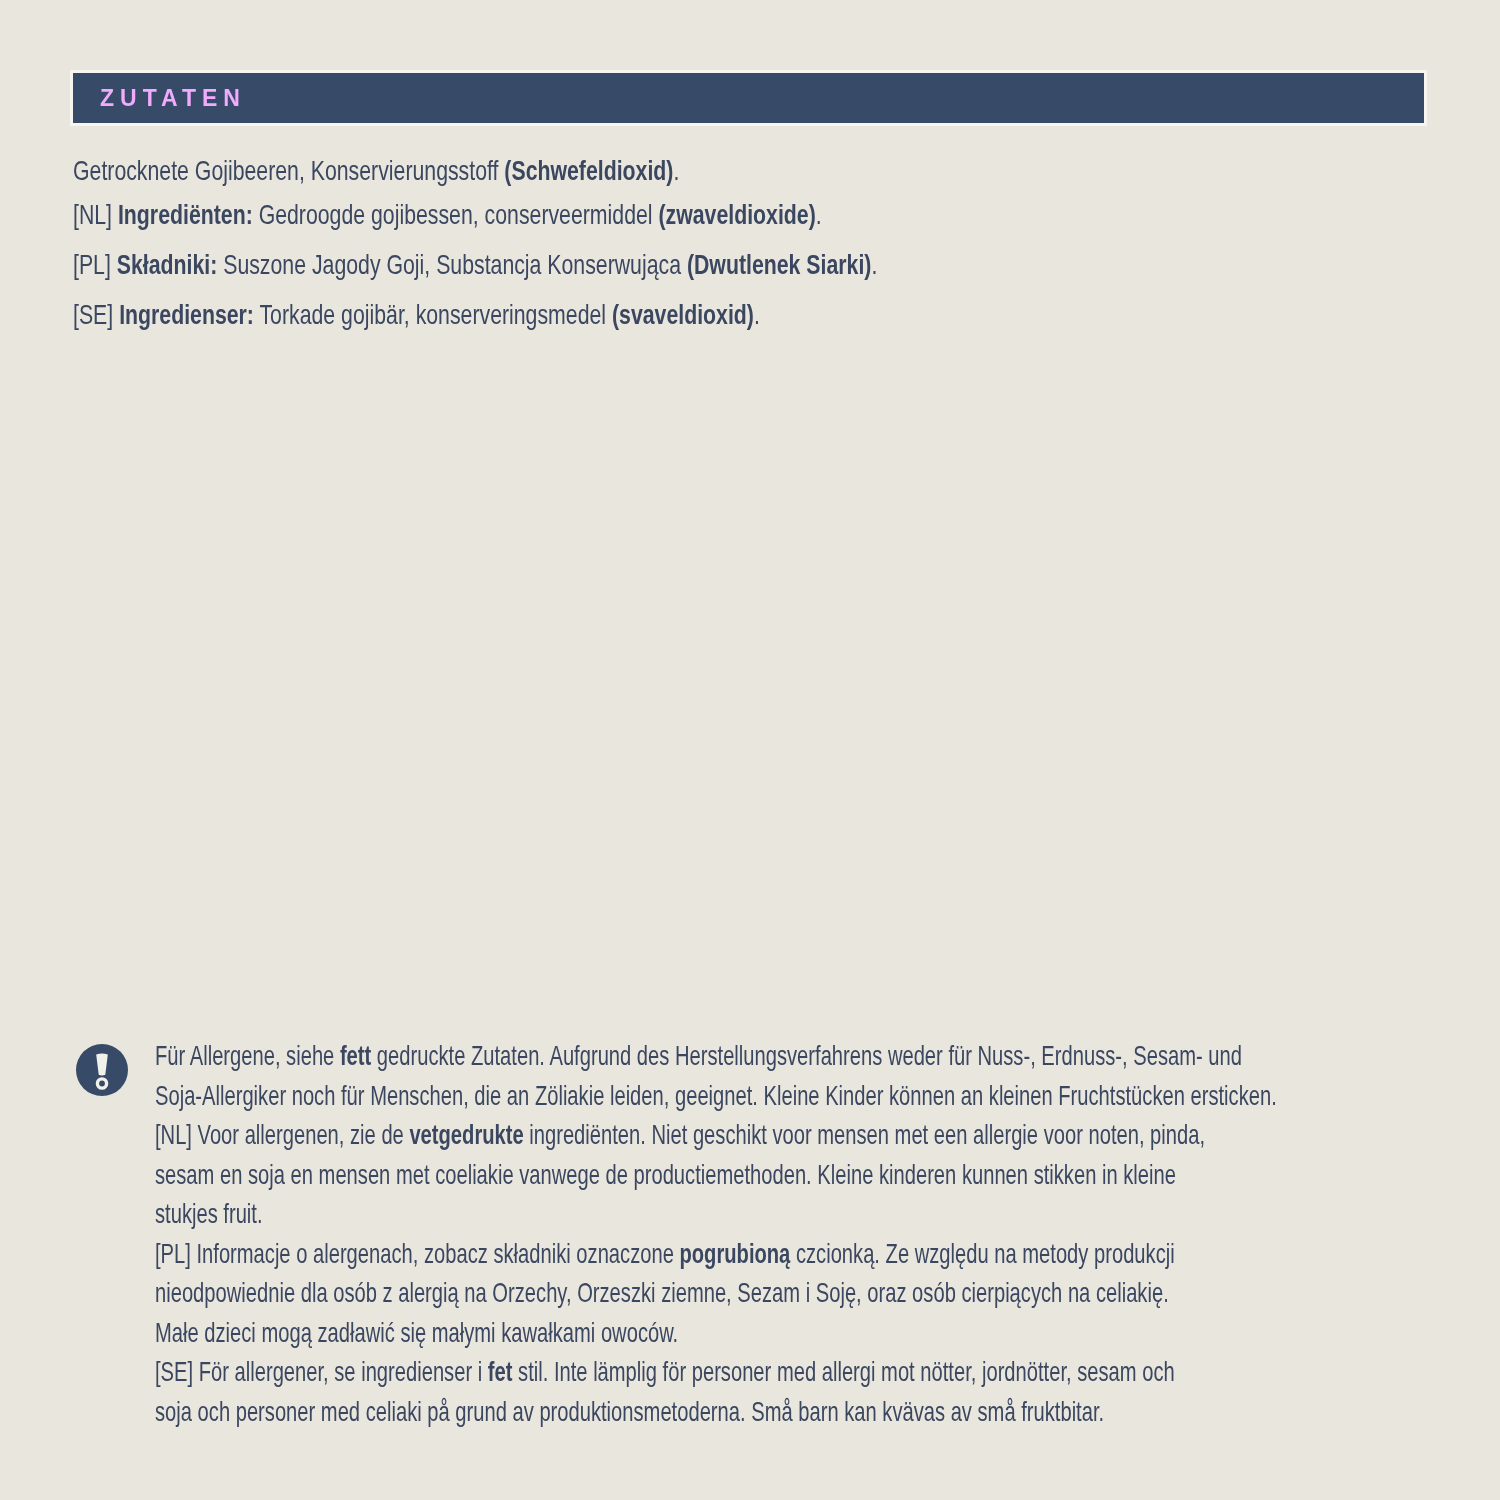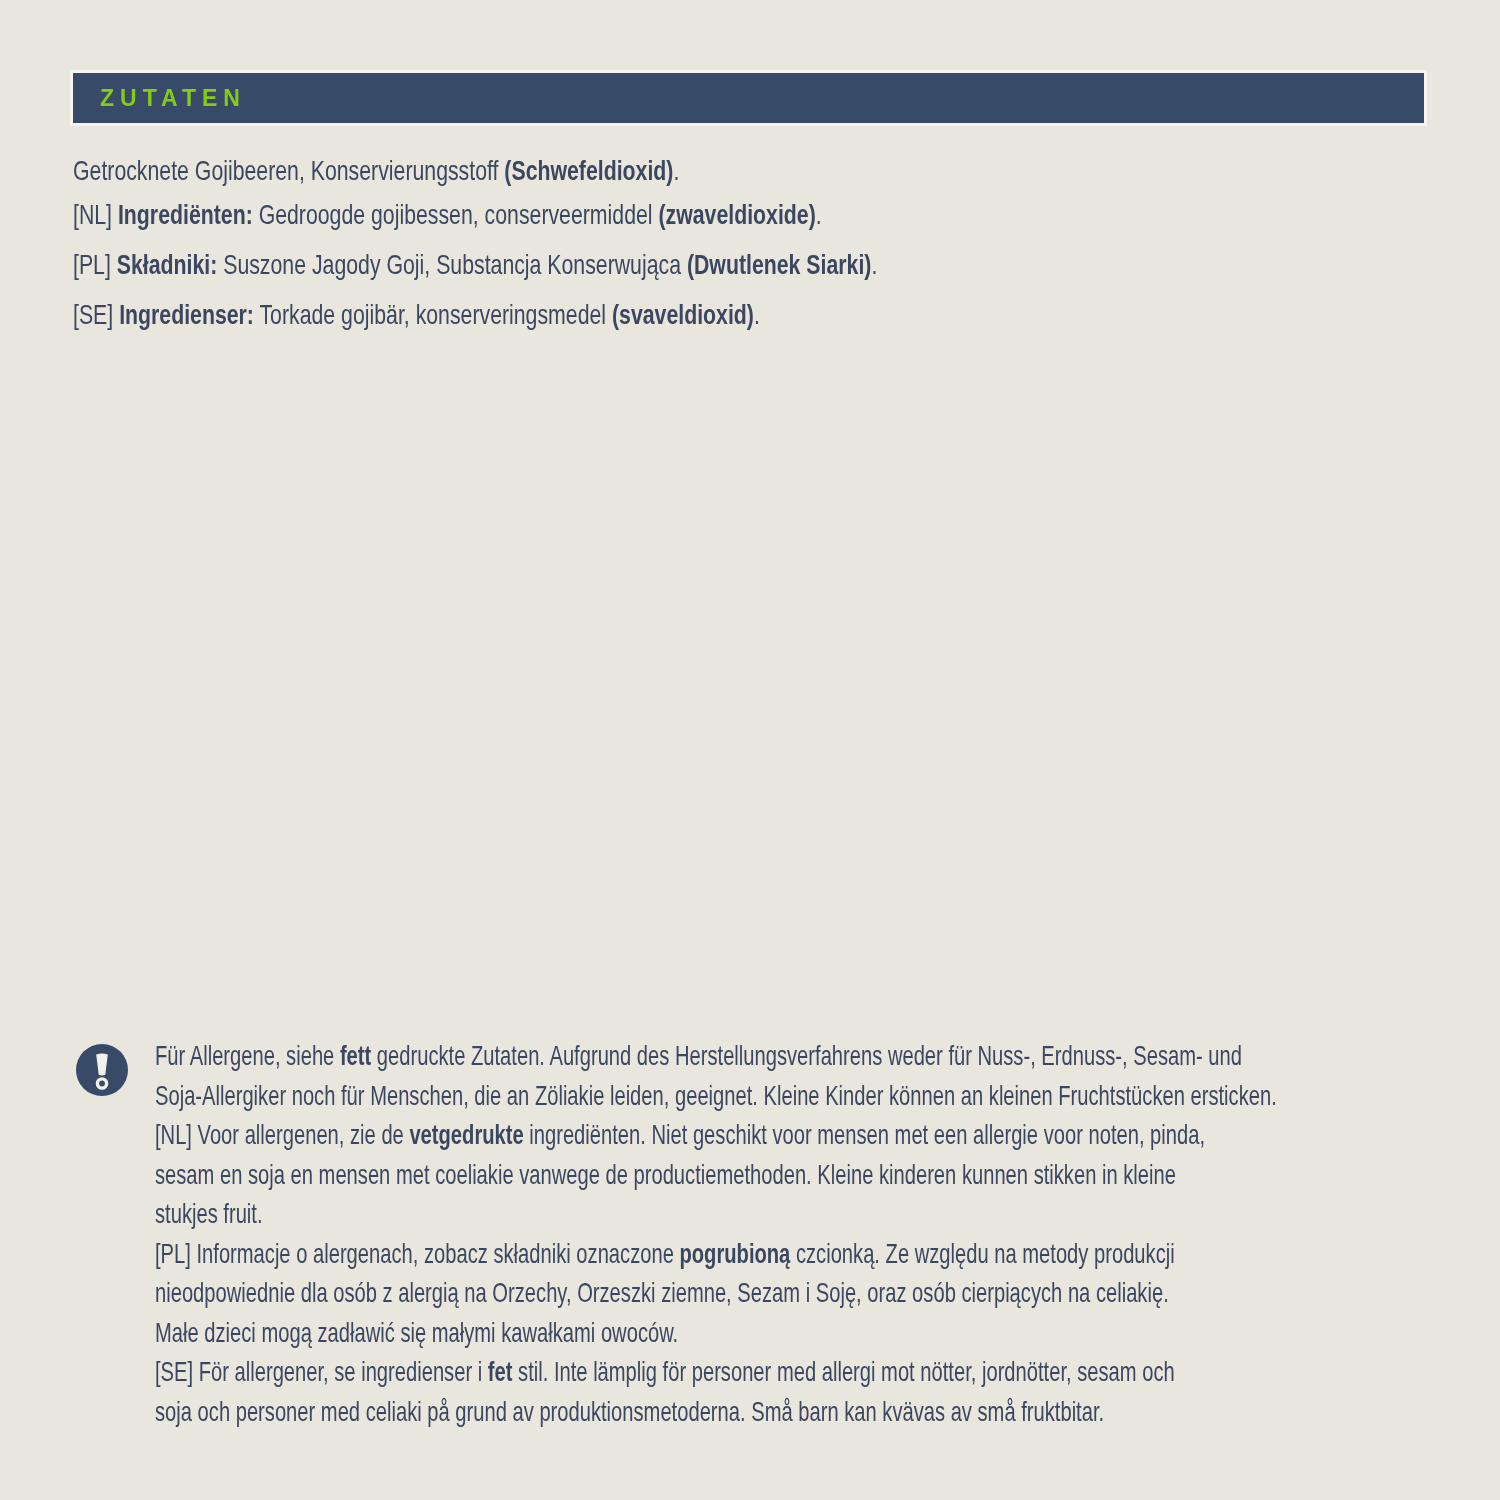--- a/index.html
+++ b/index.html
@@ -19,21 +19,21 @@
   .header-bar {
     position: absolute;
     left: 73px; top: 73px;
     width: 1351px; height: 50px;
     background: #374a68;
     box-shadow: 0 0 0 3px rgba(253, 253, 250, 0.65);
     display: flex;
     align-items: center;
   }
   .header-title {
-    color: #84cc16;
+    color: #f0abfc;
     font-size: 23px;
     font-weight: bold;
     letter-spacing: 6px;
     margin-left: 27px;
     line-height: 1;
   }
 
   
   .ingredients {
     position: absolute;

